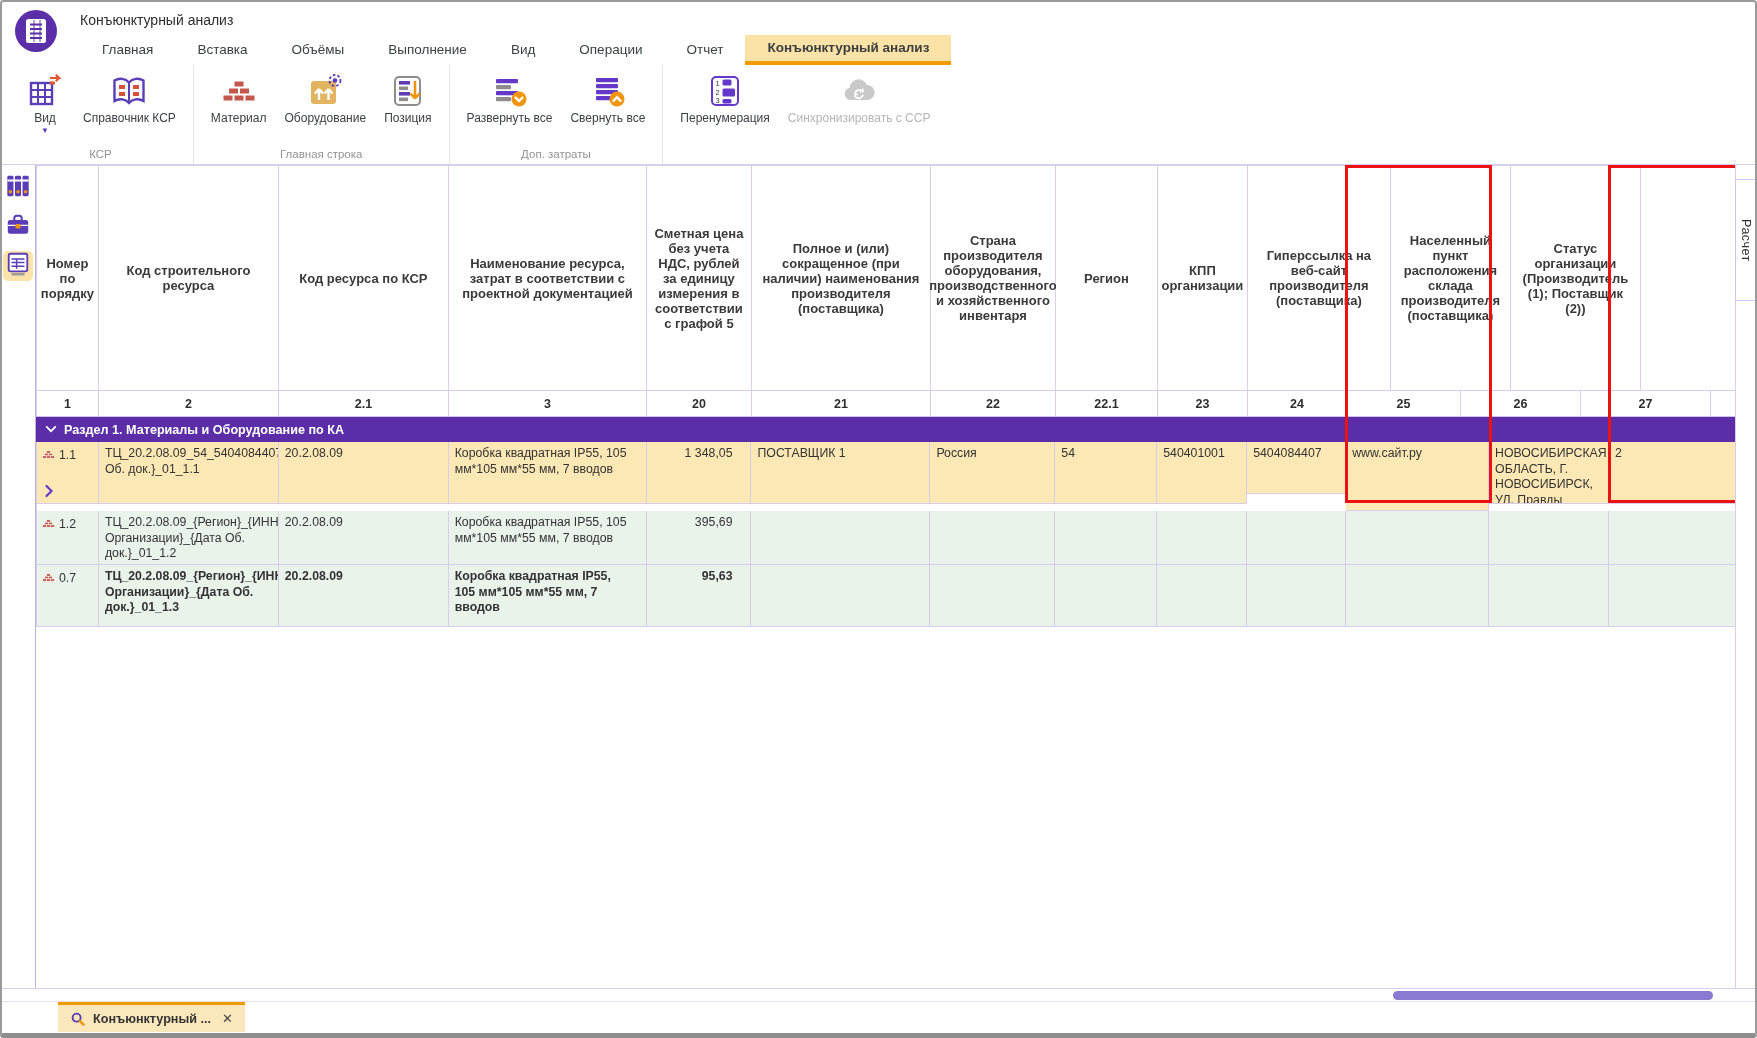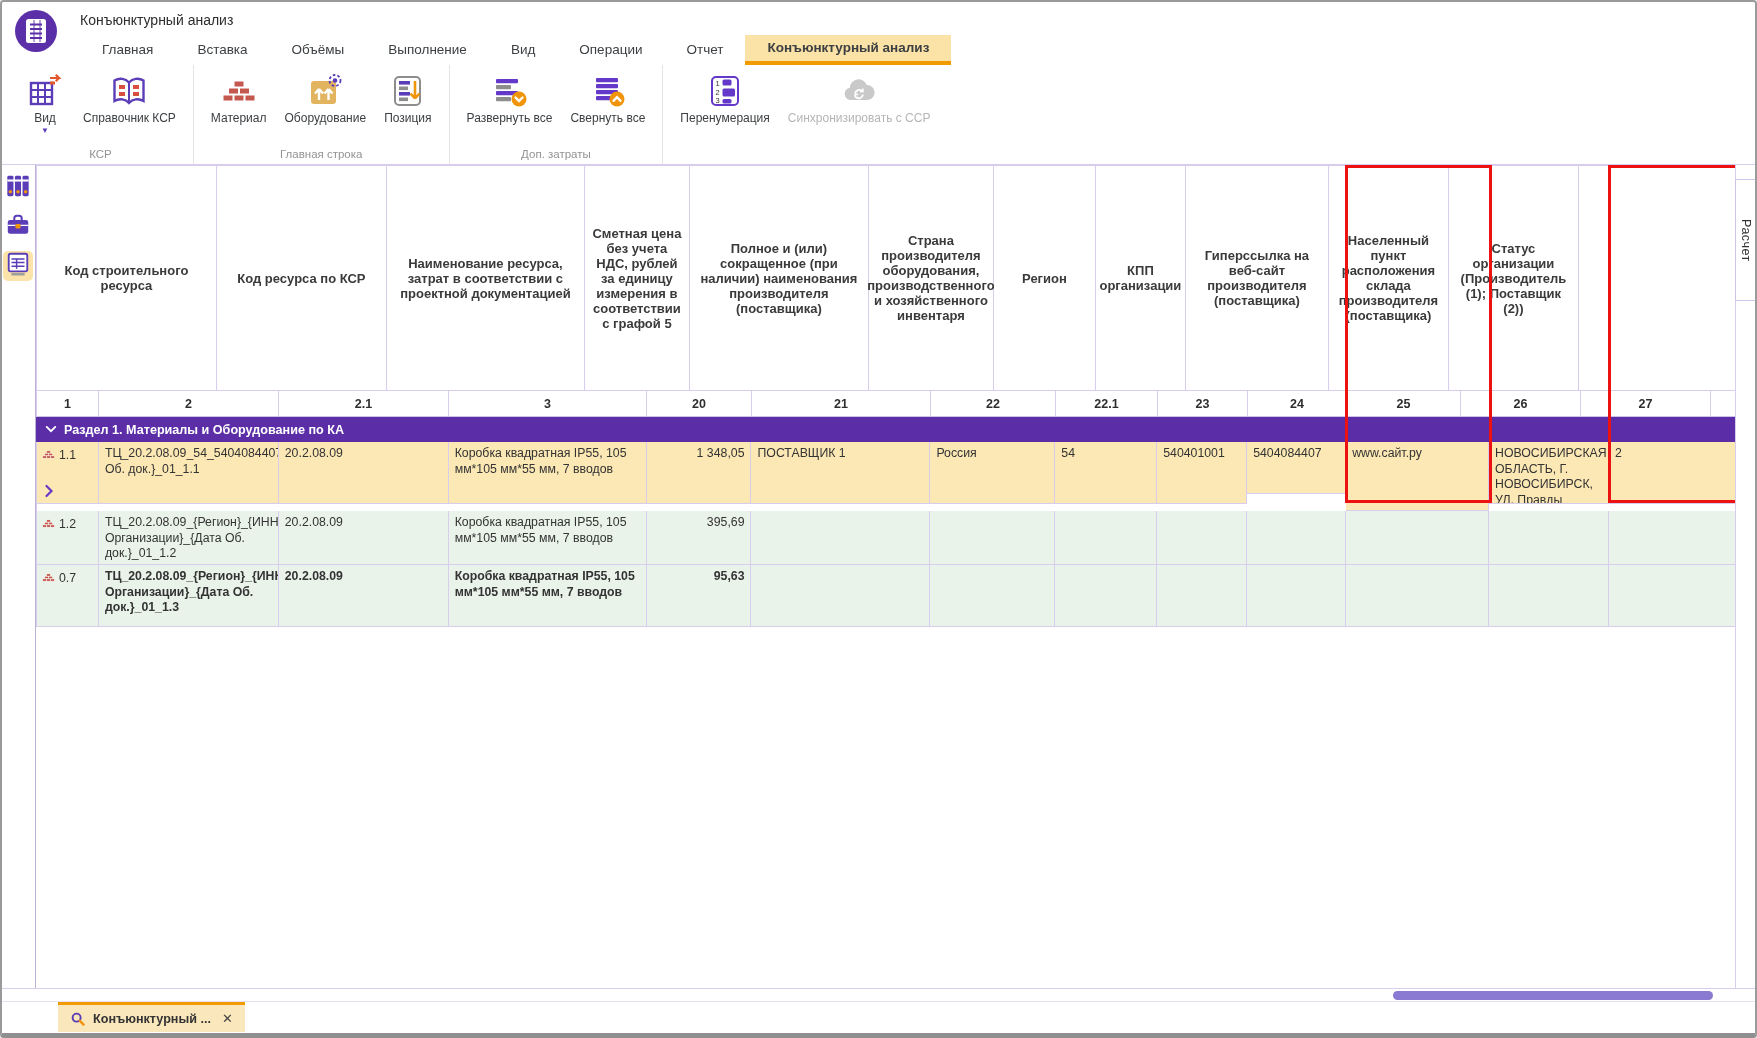--- a/index.html
+++ b/index.html
@@ -43,21 +43,21 @@
   .tbl { position:relative; }
   .thr, .tnr, .drow { display:flex; width:1703px; }
   .hc { display:flex; align-items:center; justify-content:center; text-align:center;
         font-weight:bold; font-size:13px; color:#3a3a3a; padding:6px 7px; height:224px;
         border-right:1px solid #d8cdec; background:#fff; cursor:default; }
   .thr { border-top:1px solid #d8cdec; border-left:1px solid #d8cdec; }
   .tnr { border-left:1px solid #d8cdec; border-top:1px solid #d8cdec; border-bottom:1px solid #cfc2e8; }
   .nc { height:25px; display:flex; align-items:center; justify-content:center; font-weight:bold; font-size:12.5px; color:#2e2e2e; border-right:1px solid #d8cdec; background:#fff; }
   .secrow { width:1703px; height:25px; background:#5b2da6; color:#fff; display:flex; align-items:center; gap:7px; padding-left:9px; font-size:12.6px; font-weight:bold; }
   .drow { border-left:1px solid #d8cdec; }
-  .dc { font-size:12.3px; color:#333; padding:4px 6px 3px 6px; border-right:1px solid #d8cdec; border-bottom:1px solid #d8cdec; line-height:1.28; overflow:hidden; }
+  .dc { font-size:12.3px; color:#333; padding:4px 18px 3px 6px; border-right:1px solid #d8cdec; border-bottom:1px solid #d8cdec; line-height:1.28; overflow:hidden; }
   .drow.sel .dc { background:#fce8b4; }
   .drow.alt .dc { background:#e9f3ea; }
   .drow.bold .dc { font-weight:bold; }
   .drow.bold .numcell { font-weight:normal; }
   .numcell { position:relative; display:flex; align-items:flex-start; gap:4px; padding-top:6px; padding-left:5px; }
   .numcell .wicon svg { width:13px; height:13px; }
   .numcell .rownum { font-size:12.3px; }
   .expchev { position:absolute; left:7px; bottom:5px; width:10px; height:14px; cursor:pointer; }
   .price { text-align:right; display:block; }
   .redbox { position:absolute; border:3px solid #ec1212; pointer-events:none; }
@@ -246,20 +246,21 @@
           <span><svg viewBox="0 0 28 28">
               <rect x="4" y="3" width="20" height="19" rx="2" fill="#fff" stroke="#5b3db8" stroke-width="2"></rect>
               <path d="M7 8.5h14M7 12.5h14M7 16.5h14M12.5 8.5v10.5" stroke="#5b3db8" stroke-width="1.6" fill="none"></path>
               <path d="M8 25h12" stroke="#9e9e9e" stroke-width="2.6" stroke-linecap="round"></path>
             </svg></span>
         </div>
       </div>
     <div class="content" id="content">
         <div class="tbl">
           <div class="thr">
+            <div class="hc" style="width: 62px;">Номер по порядку</div>
             <div class="hc" style="width: 180px;">Код строительного ресурса</div>
             <div class="hc" style="width: 170px;">Код ресурса по КСР</div>
             <div class="hc" style="width: 198px;">Наименование ресурса, затрат в соответствии с проектной документацией</div>
             <div class="hc" style="width: 105px;">Сметная цена без учета НДС, рублей за единицу измерения в соответствии с графой 5</div>
             <div class="hc" style="width: 179px;">Полное и (или) сокращенное (при наличии) наименования производителя (поставщика)</div>
             <div class="hc" style="width: 125px;">Страна производителя оборудования, производственного и хозяйственного инвентаря</div>
             <div class="hc" style="width: 102px;">Регион</div>
             <div class="hc" style="width: 90px;">КПП организации</div>
             <div class="hc" style="width: 143px;">Гиперссылка на веб-сайт производителя (поставщика)</div>
             <div class="hc" style="width: 120px;">Населенный пункт расположения склада производителя (поставщика)</div>

